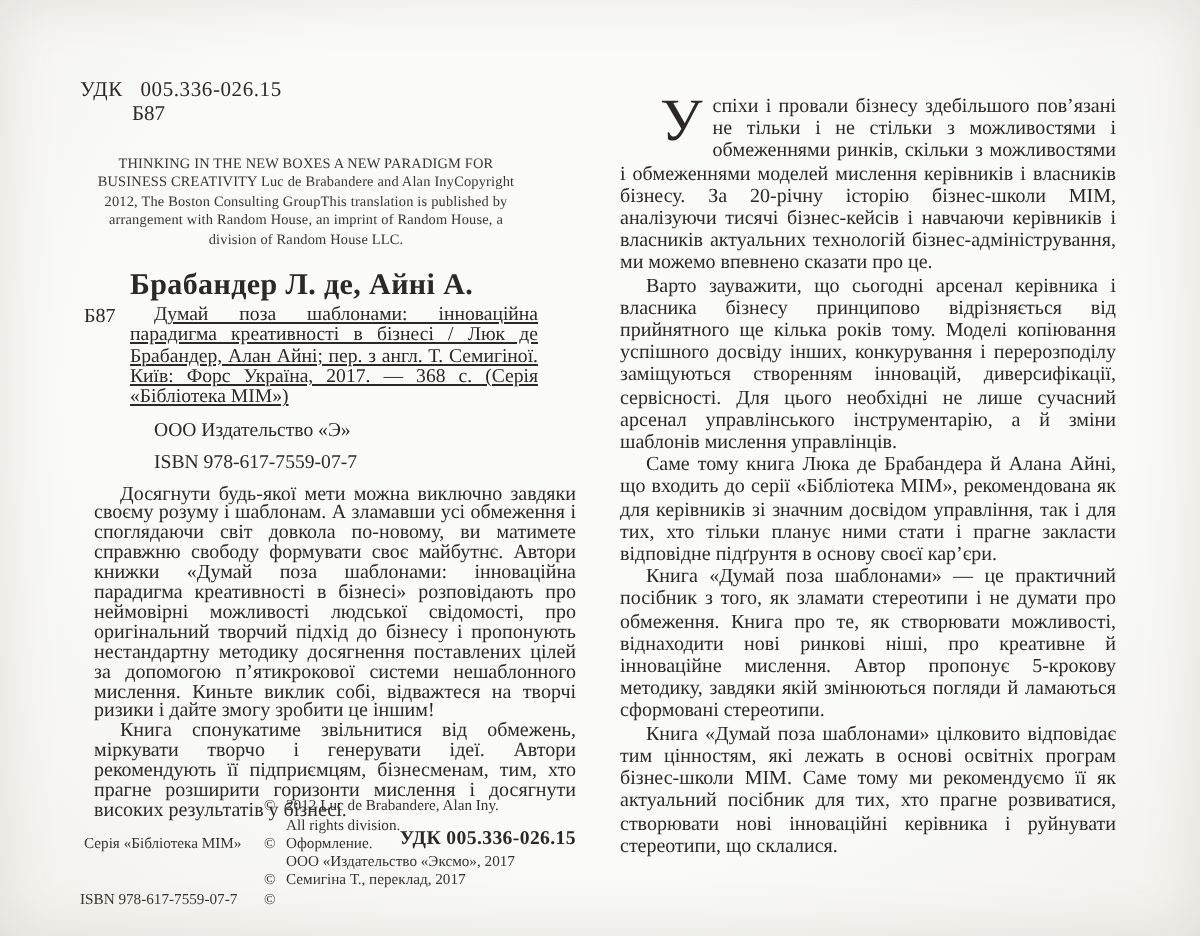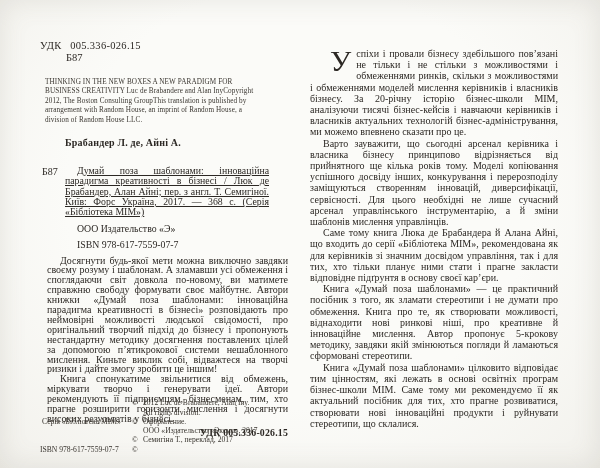--- a/index.html
+++ b/index.html
@@ -20,23 +20,23 @@
   .page { position:relative; box-sizing:border-box; height:100%; }
   .page-left  { width:300px; padding:40px 12px 0 40px; }
   .page-right { width:300px; padding:48px 42px 0 10px; }
 
   
   .udc-top { font-size:10.5px; line-height:12px; letter-spacing:.3px; white-space:pre; }
   .bbk-top { font-size:10.5px; line-height:12px; margin-left:26px; }
   .english {
     width:216px; margin:14px 0 0 5px;
     font-size:7.2px; line-height:9.4px;
-    letter-spacing:.1px; color:#3a3630;
+    text-align:center; letter-spacing:.1px; color:#3a3630;
   }
-  .author  { margin:12px 0 17px 25px; font-size:10px; line-height:12px; font-weight:bold; letter-spacing:.2px; }
+  .author  { margin:12px 0 4px 25px; font-size:15px; line-height:12px; font-weight:bold; letter-spacing:.2px; }
   .card { position:relative; margin-left:25px; margin-top:2px; }
   .card-code { position:absolute; left:-23px; top:0; font-size:10px; }
   .card-text {
     width:204px; margin:0;
     font-size:9.8px; line-height:10.3px;
     text-align:justify; text-indent:12px; hyphens:auto;text-decoration:underline;
   }
   .publisher { margin:5px 0 0 37px; font-size:9.8px; line-height:11px; }
   .isbn-line { margin:5px 0 0 37px; font-size:9.8px; line-height:11px; }
   .annotation { margin:6px 0 0 7px; }
@@ -126,16 +126,16 @@
     </div>
   </div>
 
   <div class="page page-right">
     <p class="para para-first">
       <span class="dropcap">У</span><span>спіхи і провали бізнесу здебільшого пов’язані не тільки і не стільки з можливостями і обмеженнями ринків, скільки з можливостями і обмеженнями моделей мислення керівників і власників бізнесу. За 20-річну історію бізнес-школи МІМ, аналізуючи тисячі бізнес-кейсів і навчаючи керівників і власників актуальних технологій бізнес-адміністрування, ми можемо впевнено сказати про це.</span>
     </p>
     <p class="para">Варто зауважити, що сьогодні арсенал керівника і власника бізнесу принципово відрізняється від прийнятного ще кілька років тому. Моделі копіювання успішного досвіду інших, конкурування і перерозподілу заміщуються створенням інновацій, диверсифікації, сервісності. Для цього необхідні не лише сучасний арсенал управлінського інструментарію, а й зміни шаблонів мислення управлінців.</p>
     <p class="para">Саме тому книга Люка де Брабандера й Алана Айні, що входить до серії «Бібліотека МІМ», рекомендована як для керівників зі значним досвідом управління, так і для тих, хто тільки планує ними стати і прагне закласти відповідне підґрунтя в основу своєї кар’єри.</p>
     <p class="para">Книга «Думай поза шаблонами» — це практичний посібник з того, як зламати стереотипи і не думати про обмеження. Книга про те, як створювати можливості, віднаходити нові ринкові ніші, про креативне й інноваційне мислення. Автор пропонує 5-крокову методику, завдяки якій змінюються погляди й ламаються сформовані стереотипи.</p>
-    <p class="para">Книга «Думай поза шаблонами» цілковито відповідає тим цінностям, які лежать в основі освітніх програм бізнес-школи МІМ. Саме тому ми рекомендуємо її як актуальний посібник для тих, хто прагне розвиватися, створювати нові інноваційні продукти і руйнувати стереотипи, що склалися.</p>
+    <p class="para">Книга «Думай поза шаблонами» цілковито відповідає тим цінностям, які лежать в основі освітніх програм бізнес-школи МІМ. Саме тому ми рекомендуємо її як актуальний посібник для тих, хто прагне розвиватися, створювати нові інноваційні керівника і руйнувати стереотипи, що склалися.</p>
   </div>
 
 </div>
 
 </body></html>

